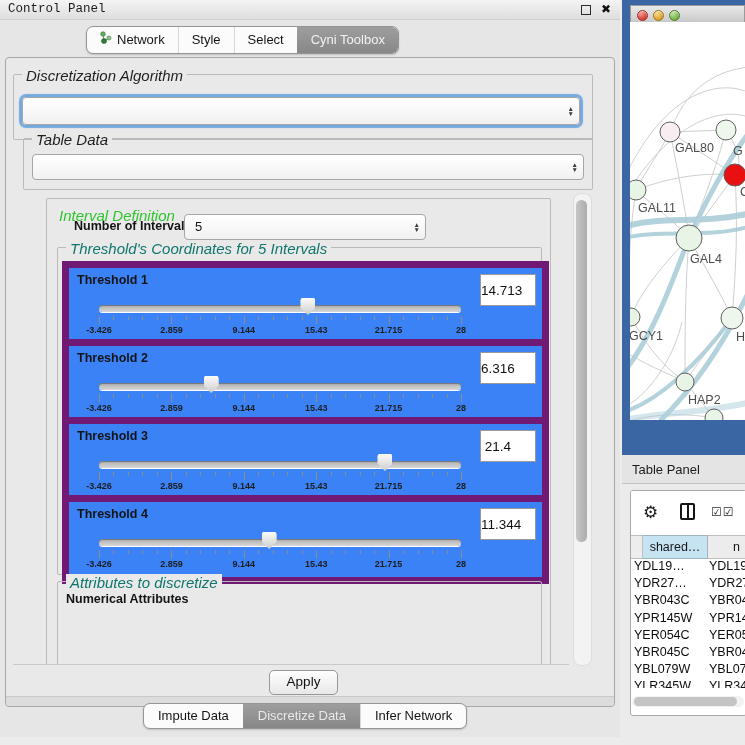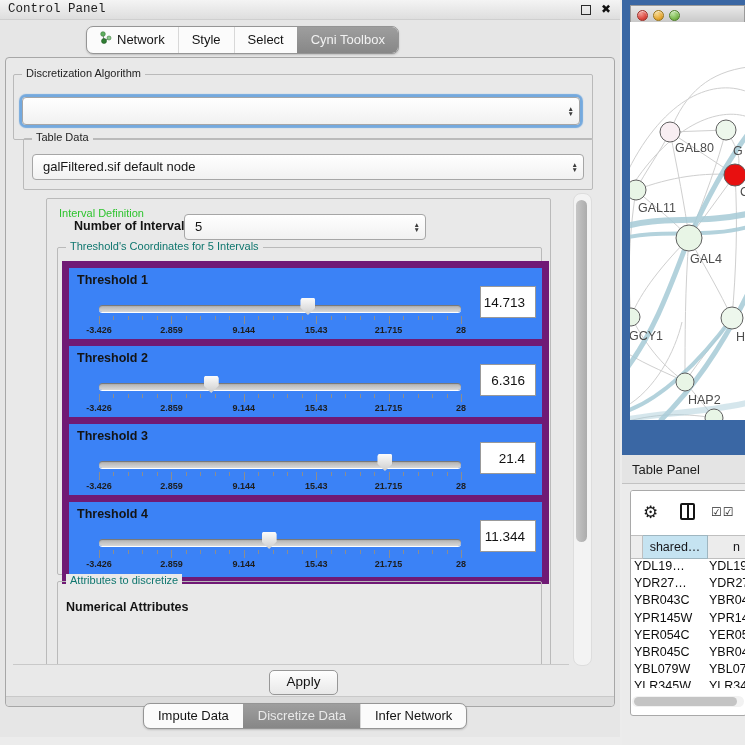--- a/index.html
+++ b/index.html
@@ -19,21 +19,21 @@
             border:1px solid #959595;border-radius:7px;overflow:hidden;box-shadow:0 1px 2px rgba(0,0,0,.18);}
   .top-tab{padding:0 13px;font-size:13px;line-height:26px;color:#141414;display:flex;align-items:center;gap:5px;
            border-left:1px solid #D8D8D8;white-space:nowrap;}
   .top-tab:first-child{border-left:none;}
   .top-tab.selected{background:linear-gradient(#9E9E9E,#878787);color:#F2F2F2;border-left-color:transparent;}
 
   
   #main-panel{position:absolute;left:5px;top:57px;width:608px;height:648px;background:#E9E9E9;
               border:1px solid #A7A7A7;border-radius:4px;}
   .group{position:absolute;border:1px solid #BABABA;border-radius:2px;}
-  .gtitle{position:absolute;top:-8px;left:8px;background:#E9E9E9;padding:0 4px;font-size:11px;color:#1e1e1e;white-space:nowrap;}
+  .gtitle{position:absolute;top:-8px;left:8px;background:#E9E9E9;padding:0 4px;font-size:15px;color:#1e1e1e;white-space:nowrap;font-style:italic;}
   .gtitle.green{color:#2EC42E;margin-top:16px;}
   .gtitle.blue{color:#0f766e;}
 
   .combo{position:absolute;background:linear-gradient(#FFFFFF,#F1F1F1);border:1px solid #A6A6A6;border-radius:4px;
          font-size:13px;color:#161616;}
   .combo .cval{position:absolute;left:10px;top:0;line-height:24px;white-space:nowrap;}
   .stepper{position:absolute;right:5px;top:50%;transform:translateY(-50%);display:flex;flex-direction:column;
            align-items:center;font-size:6.5px;line-height:5px;color:#3a3a3a;}
 
   
@@ -66,25 +66,25 @@
             background:linear-gradient(#ADADAD,#D8D8D8);box-shadow:inset 0 1px 1px rgba(0,0,0,.35),0 1px 0 #fff;}
   .sl-thumb{position:absolute;top:30px;width:15px;height:17px;
             background:linear-gradient(#FBFBFB,#CDCDCD);
             clip-path:polygon(8% 0,92% 0,100% 12%,100% 58%,50% 100%,0 58%,0 12%);
             filter:drop-shadow(0 0 1px #7c7c7c);}
   .sl-ticks{position:absolute;left:30px;top:48px;width:362px;height:10px;}
   .tick{position:absolute;top:0;width:1px;background:#8D8D8D;}
   .tick.minor{height:4px;}
   .tick.major{height:8px;}
   .sl-lab{position:absolute;top:57px;transform:translateX(-50%);font-size:9px;font-weight:bold;color:#1d1d1d;white-space:nowrap;}
-  .thr-val{position:absolute;right:6px;top:18px;width:56px;height:32px;background:#fff;border:1px solid #999;
-           font-size:13.5px;color:#111;text-align:right;line-height:32px;padding-right:10px;box-sizing:border-box;}
+  .thr-val{position:absolute;right:6px;top:6px;width:56px;height:32px;background:#fff;border:1px solid #999;
+           font-size:13.5px;color:#111;text-align:right;line-height:32px;padding-right:24px;box-sizing:border-box;}
 
   #attr-group{left:10px;top:382px;width:483px;height:130px;}
-  #attr-label{position:absolute;left:8px;top:10px;font-size:12.5px;font-weight:bold;color:#141414;margin-top:8px;}
+  #attr-label{position:absolute;left:8px;top:10px;font-size:12.5px;font-weight:bold;color:#141414;}
   #attr-list{position:absolute;left:7px;top:30px;width:468px;height:95px;background:#fff;border:1px solid #B9B9B9;overflow:hidden;}
   .attr-item{font-size:13px;color:#101010;padding-left:8px;line-height:19px;white-space:nowrap;}
   #attr-list .sb{position:absolute;right:1px;top:1px;width:11px;height:93px;background:#F1F1F1;}
   #attr-list .sb .thumb{position:absolute;left:1px;top:1px;width:9px;height:40px;background:#ABABAB;border-radius:5px;}
 
   #apply-btn{position:absolute;left:263px;top:612px;width:67px;height:23px;
              background:linear-gradient(#FEFEFE,#E8E8E8);border:1px solid #979797;border-radius:5px;
              font-size:13.5px;color:#111;text-align:center;line-height:22px;}
   #panel-footer{position:absolute;left:0px;bottom:0px;width:100%;height:9px;background:#DCDCDC;
                 border-top:1px solid #C9C9C9;border-radius:0 0 4px 4px;}
@@ -172,21 +172,20 @@
             <span>▲</span>
             <span>▼</span>
           </span>
       </div>
     </div>
 
 
     <div class="group" id="td-group">
       <span class="gtitle">Table Data</span>
       <div class="combo" id="td-combo">
-        <span class="cval">galFiltered.sif default node</span>
         <span class="stepper">
             <span>▲</span>
             <span>▼</span>
           </span>
       </div>
     </div>
 
     <div id="viewport">
       <div class="group" id="interval-group">
         <span class="gtitle green">Interval Definition</span>

